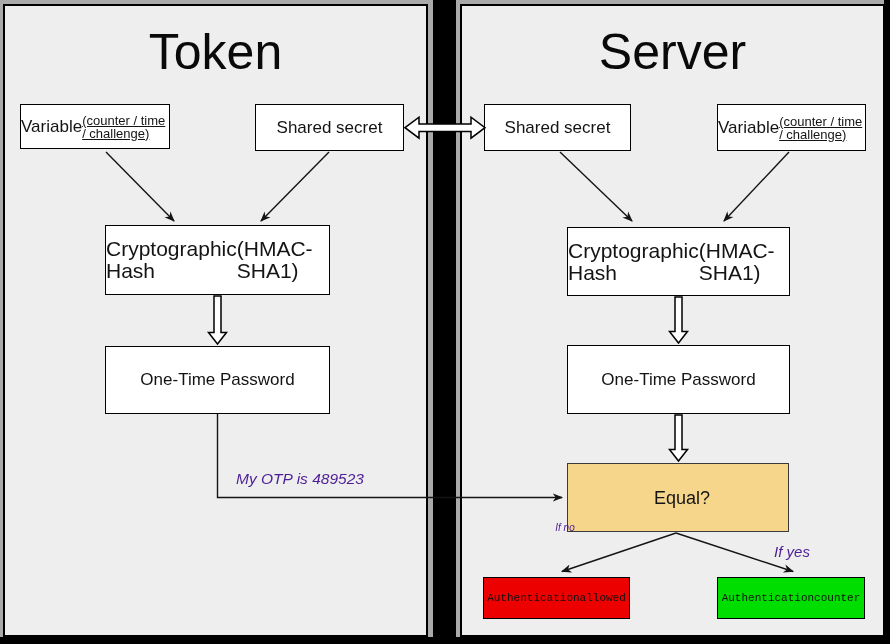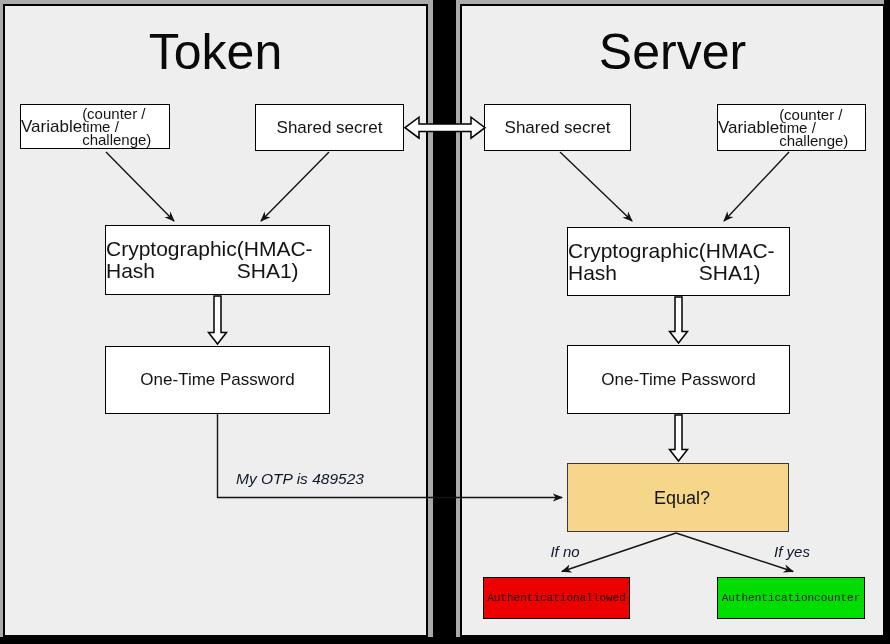--- a/index.html
+++ b/index.html
@@ -22,42 +22,42 @@
 
   .panel-title { position:absolute; top:24px; width:425px; text-align:center;
                  font-size:50px; line-height:56px; font-weight:400; color:#0a0a0a; z-index:4; }
   .panel-title.token  { left:3px; }
   .panel-title.server { left:460px; }
 
   .node { position:absolute; background:#fff; border:1.5px solid #000;
           display:flex; align-items:center; justify-content:center;
           text-align:left; color:#141414; z-index:4; }
   .node .lbl  { font-size:17px; line-height:20px; }
-  .node .sub  { font-size:15px; line-height:13px; }
+  .node .sub  { font-size:13px; line-height:13px;text-decoration:underline; }
   .node .hline { font-size:21px; line-height:22px; }
 
   .n-token-variable   { left:20px;  top:104px; width:150px; height:45px; }
   .n-token-shared     { left:255px; top:104px; width:149px; height:47px; }
   .n-token-hash       { left:105px; top:225px; width:225px; height:70px; }
   .n-token-otp        { left:105px; top:346px; width:225px; height:68px; }
 
   .n-server-shared    { left:484px; top:104px; width:147px; height:47px; }
   .n-server-variable  { left:717px; top:104px; width:149px; height:47px; }
   .n-server-hash      { left:567px; top:227px; width:223px; height:69px; }
   .n-server-otp       { left:567px; top:345px; width:223px; height:69px; }
 
   .n-equal   { left:567px; top:463px; width:222px; height:69px; border-color:#3a3a3a; }
   .n-equal .lbl { font-size:18px; }
   .n-denied  { left:483px; top:577px; width:147px; height:42px; }
   .n-allowed { left:717px; top:577px; width:148px; height:42px; }
   .n-denied .vline, .n-allowed .vline { font-size:11px; line-height:19px; color:#111;font-family:Liberation Mono, monospace; }
 
-  .annot { position:absolute; font-style:italic; color:#0f172a; text-align:center; z-index:6; }
+  .annot { position:absolute; font-style:italic; color:#4c1d95; text-align:center; z-index:6; }
   .a-otp    { left:210px; top:470px; width:180px; font-size:15.5px; }
-  .a-if-no  { left:517px; top:543px; width:96px;  font-size:15px; }
+  .a-if-no  { left:517px; top:522px; width:96px;  font-size:10px; }
   .a-if-yes { left:744px; top:543px; width:96px;  font-size:15px; }
 
   svg.overlay { position:absolute; left:0; top:0; width:890px; height:644px;
                 z-index:5; pointer-events:none; }
   svg.overlay .thin  { fill:none; stroke:#141414; stroke-width:1.4; }
   svg.overlay .hollow { fill:#ffffff; stroke:#000; stroke-width:1.5; }
 </style>
 </head>
 <body>
 

